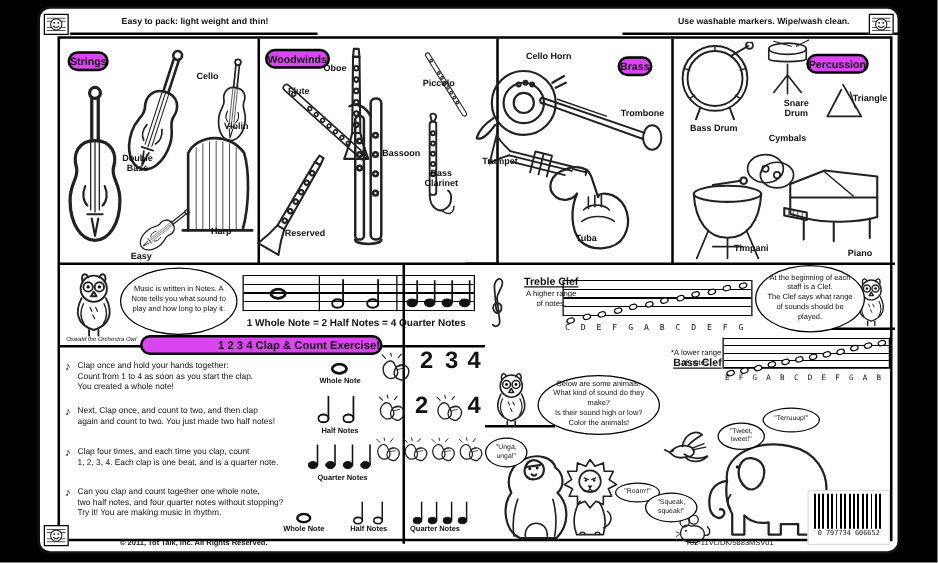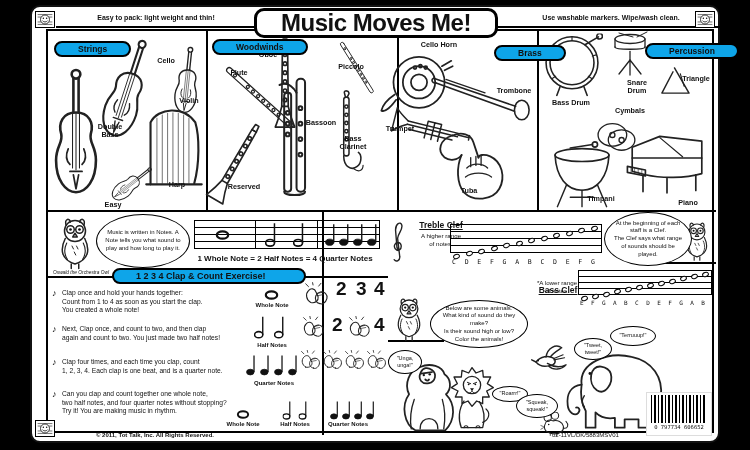--- a/index.html
+++ b/index.html
@@ -5,21 +5,21 @@
 *{margin:0;padding:0;box-sizing:border-box}
 html,body{width:750px;height:450px}
 body{background:#000;position:relative;font-family:"Liberation Sans",sans-serif;color:#111;overflow:hidden}
 .mat{position:absolute;left:30px;top:5px;width:690px;height:438px;background:#fff;border:2px solid #111;border-radius:10px}
 .corner{position:absolute;width:20px;height:17px;border:1.5px solid #000;background:#fff;display:flex;align-items:center;justify-content:center;z-index:6}
 .hdr-tip{position:absolute;font-size:7px;font-weight:bold;text-align:center}
 .hrule{position:absolute;border-top:2px solid #000;height:0}
 .title-box{position:absolute;left:222px;top:1px;width:244px;height:30px;border:3px solid #000;border-radius:10px;background:#fff;display:flex;align-items:center;justify-content:center;font-size:24px;font-weight:bold;letter-spacing:-.5px;z-index:5}
 .content{position:absolute;left:14px;top:22px;width:668px;height:404px;border:2px solid #000}
 .panel{position:absolute;top:0;height:181px;border-right:2px solid #000;border-bottom:2px solid #000}
-.tag{position:absolute;border:2px solid #000;border-radius:8px;background:#0ea5e9;font-weight:bold;font-size:8.5px;padding:1px 22px;z-index:3;white-space:nowrap}
+.tag{position:absolute;border:2px solid #000;border-radius:8px;background:#d946ef;font-weight:bold;font-size:8.5px;padding:1px 0;z-index:3;white-space:nowrap}
 .il{position:absolute;font-size:7.2px;font-weight:bold;line-height:1.12;text-align:center;z-index:2}
 .sec-tag{position:absolute;left:273px;top:164px;width:116px;height:21px;border:2.5px solid #000;border-radius:8px;background:#fff;display:flex;align-items:center;justify-content:center;font-size:12px;font-weight:bold;z-index:5}
 .low{position:absolute;top:181px;height:223px}
 .bubble{position:absolute;border:1.4px solid #000;border-radius:50%;background:#fff;display:flex;align-items:center;justify-content:center;text-align:center;font-size:6px;line-height:1.3;padding:5px 7px;z-index:4;white-space:pre-line}
 .staff{position:absolute;--sp:7px;background:repeating-linear-gradient(to bottom,#000 0,#000 1px,transparent 1px,transparent var(--sp));border-left:1.3px solid #000;border-right:1.3px solid #000}
 .bar{position:absolute;top:0;bottom:0;width:1.3px;background:#000}
 .ndot{position:absolute;width:7px;height:5px;border:1.3px solid #000;border-radius:50%;background:#fff;transform:rotate(-18deg)}
 .letters{position:absolute;font-family:"DejaVu Sans Mono",monospace;font-size:6.5px;white-space:nowrap}
 .eq{position:absolute;font-size:8px;font-weight:bold;text-align:center}
 .hl{position:absolute;border-top:2px solid #000;height:0}
@@ -333,21 +333,20 @@
     </div>
   <div class="corner" style="left:3px;bottom:4px">
       <svg class="d" style="position:static" width="18" height="15" viewBox="0 0 22 18">
         <use href="#smileyS"></use>
       </svg>
     </div>
   <div class="hdr-tip" style="left:26px;top:7px;width:196px">Easy to pack:  light weight and thin!</div>
   <div class="hdr-tip" style="left:470px;top:7px;width:218px">Use washable markers.  Wipe/wash clean.</div>
   <div class="hrule" style="left:24px;top:19px;width:198px"></div>
   <div class="hrule" style="left:466px;top:19px;width:224px"></div>
-  <div class="title-box">Music Moves Me!</div>
 
   <div class="content">
 
     <div class="panel" style="left:0;width:160px">
       <div class="tag" style="left:6px;top:10px">Strings</div>
       <svg class="d" style="left:2px;top:34px;width:52px;height:140px" viewBox="0 0 60 160">
           <use href="#violinS"></use>
         </svg>
       <svg class="d" style="left:58px;top:4px;width:42px;height:112px;transform:rotate(18deg)" viewBox="0 0 60 160">
           <use href="#violinS"></use>
@@ -471,21 +470,21 @@
           </svg>
         <svg class="d" style="left:158px;top:1px;width:12px;height:27px" viewBox="0 0 14 28">
             <use href="#quartS"></use>
           </svg>
         <svg class="d" style="left:172px;top:1px;width:12px;height:27px" viewBox="0 0 14 28">
             <use href="#quartS"></use>
           </svg>
       </div>
       <div class="eq" style="left:138px;top:42px;width:198px">1 Whole Note = 2 Half Notes = 4 Quarter Notes</div>
       <div class="hl" style="left:0;top:64px;width:340px"></div>
-      <div class="tag" style="left:64px;top:56px;width:194px;text-align:left;font-size:9px">1 2 3 4 Clap &amp; Count Exercise!</div>
+      <div class="tag" style="left:64px;top:56px;width:194px;text-align:right;font-size:9px">1 2 3 4 Clap &amp; Count Exercise!</div>
 
       <div class="bullet" style="left:4px;top:76px">♪</div>
       <div class="step" style="left:14px;top:77px;width:184px">Clap once and hold your hands together:
 Count from 1 to 4 as soon as you start the clap.
 You created a whole note!</div>
       <div class="bullet" style="left:4px;top:112px">♪</div>
       <div class="step" style="left:14px;top:113px;width:184px">Next, Clap once, and count to two, and then clap
 again and count to two.  You just made two half notes!</div>
       <div class="bullet" style="left:4px;top:145px">♪</div>
       <div class="step" style="left:14px;top:146px;width:184px">Clap four times, and each time you clap, count

